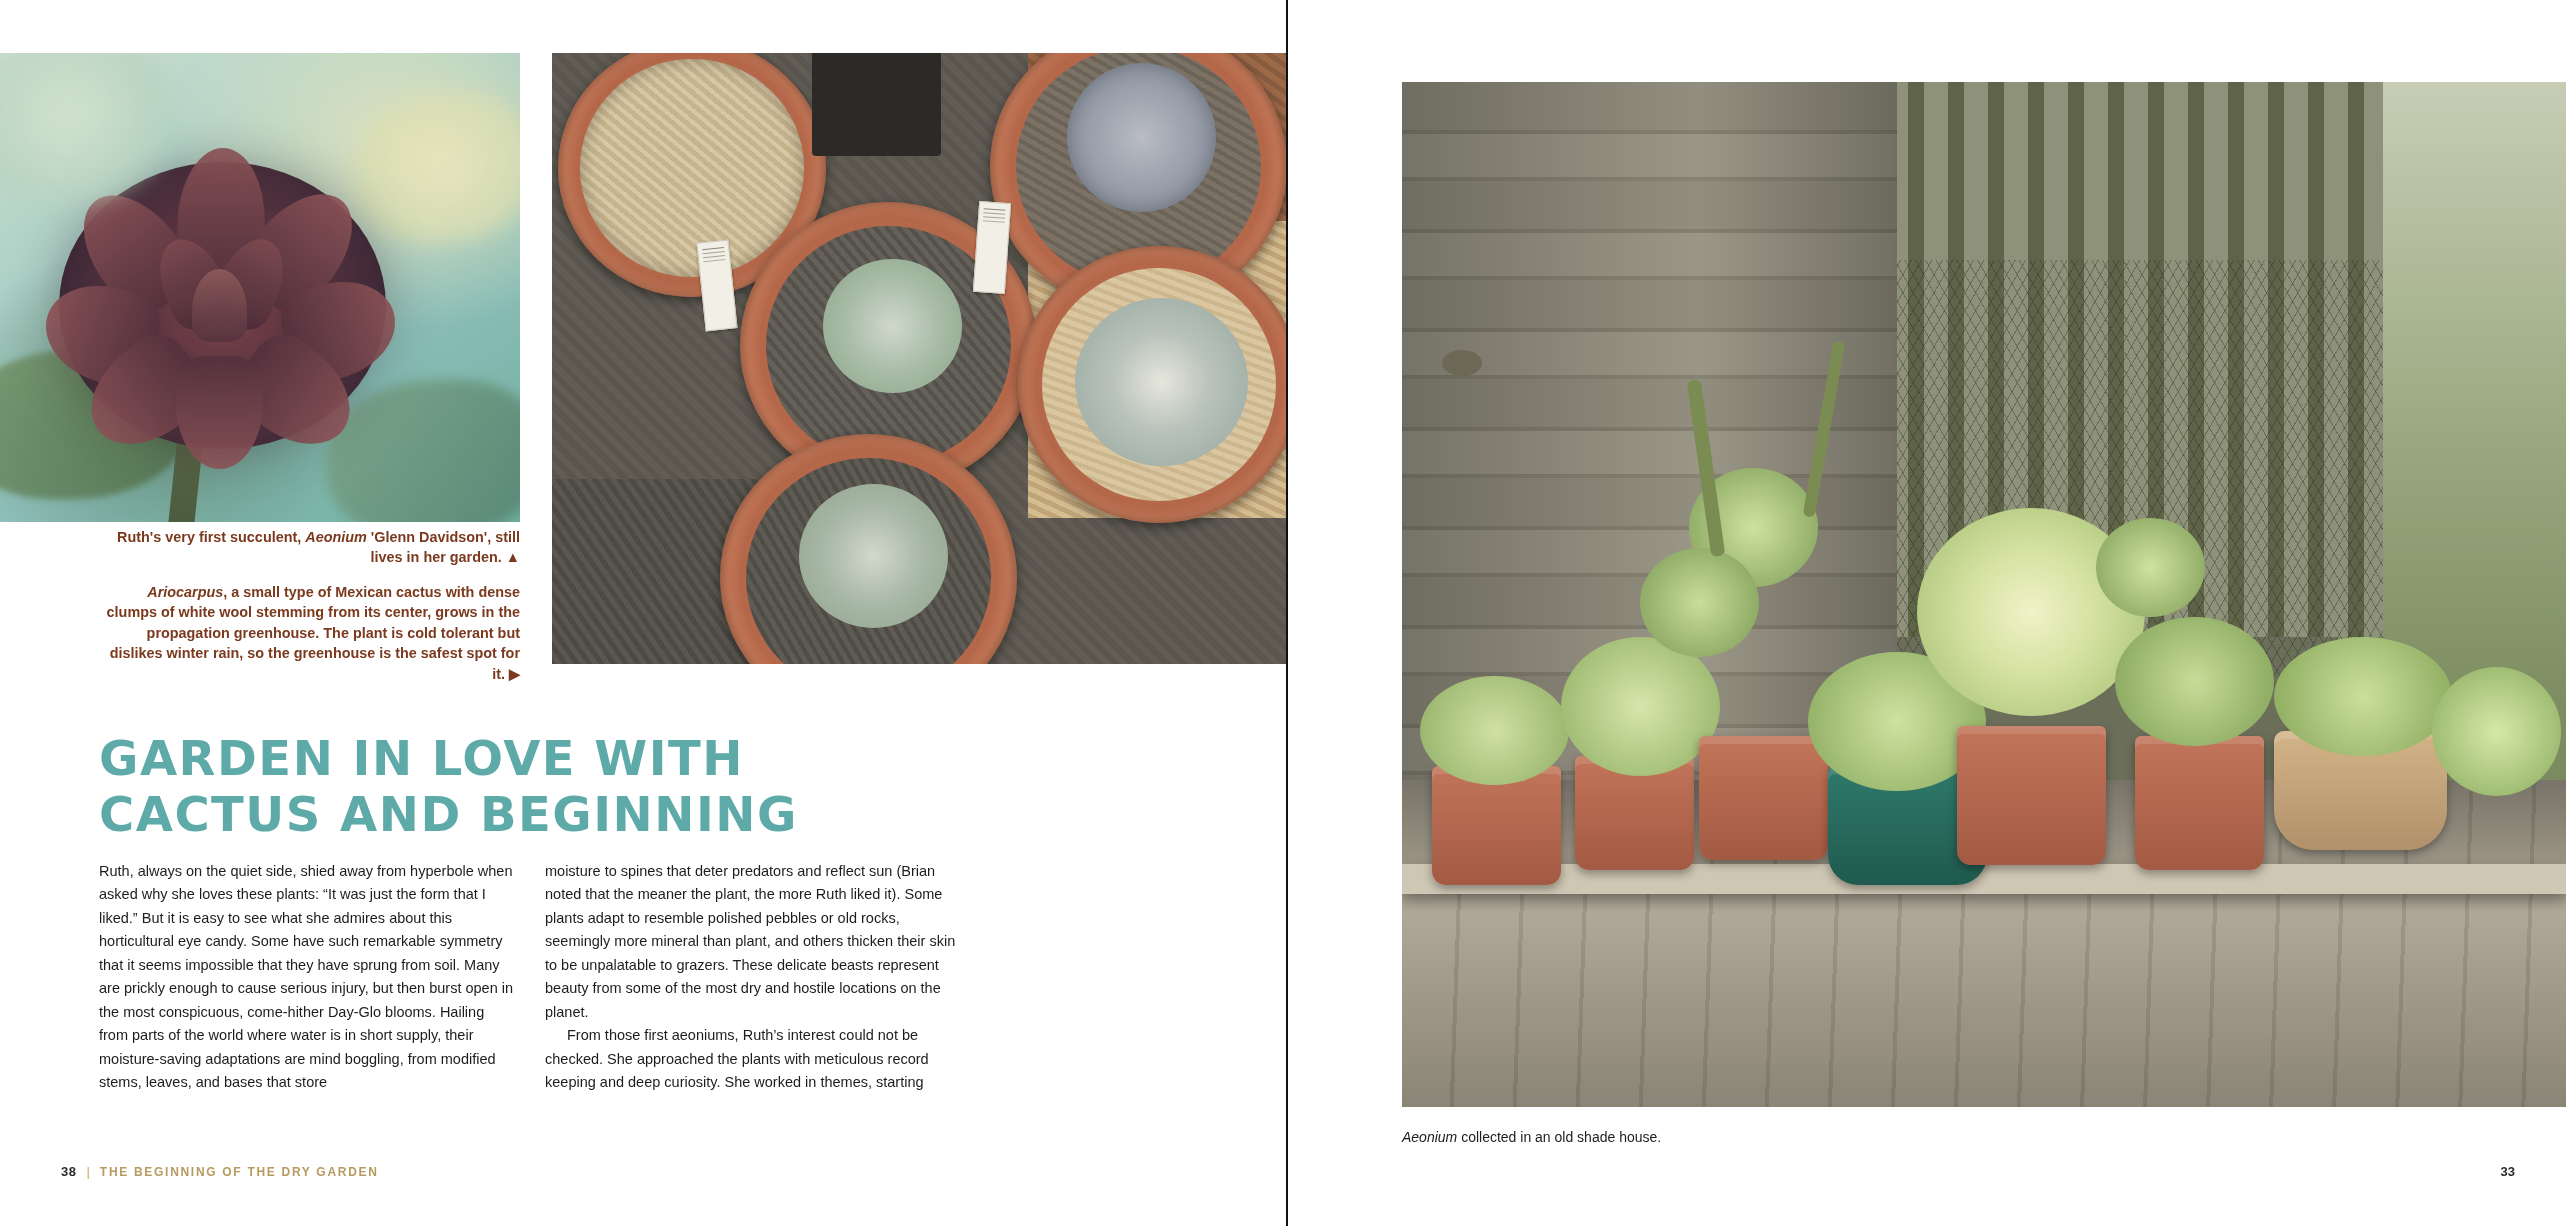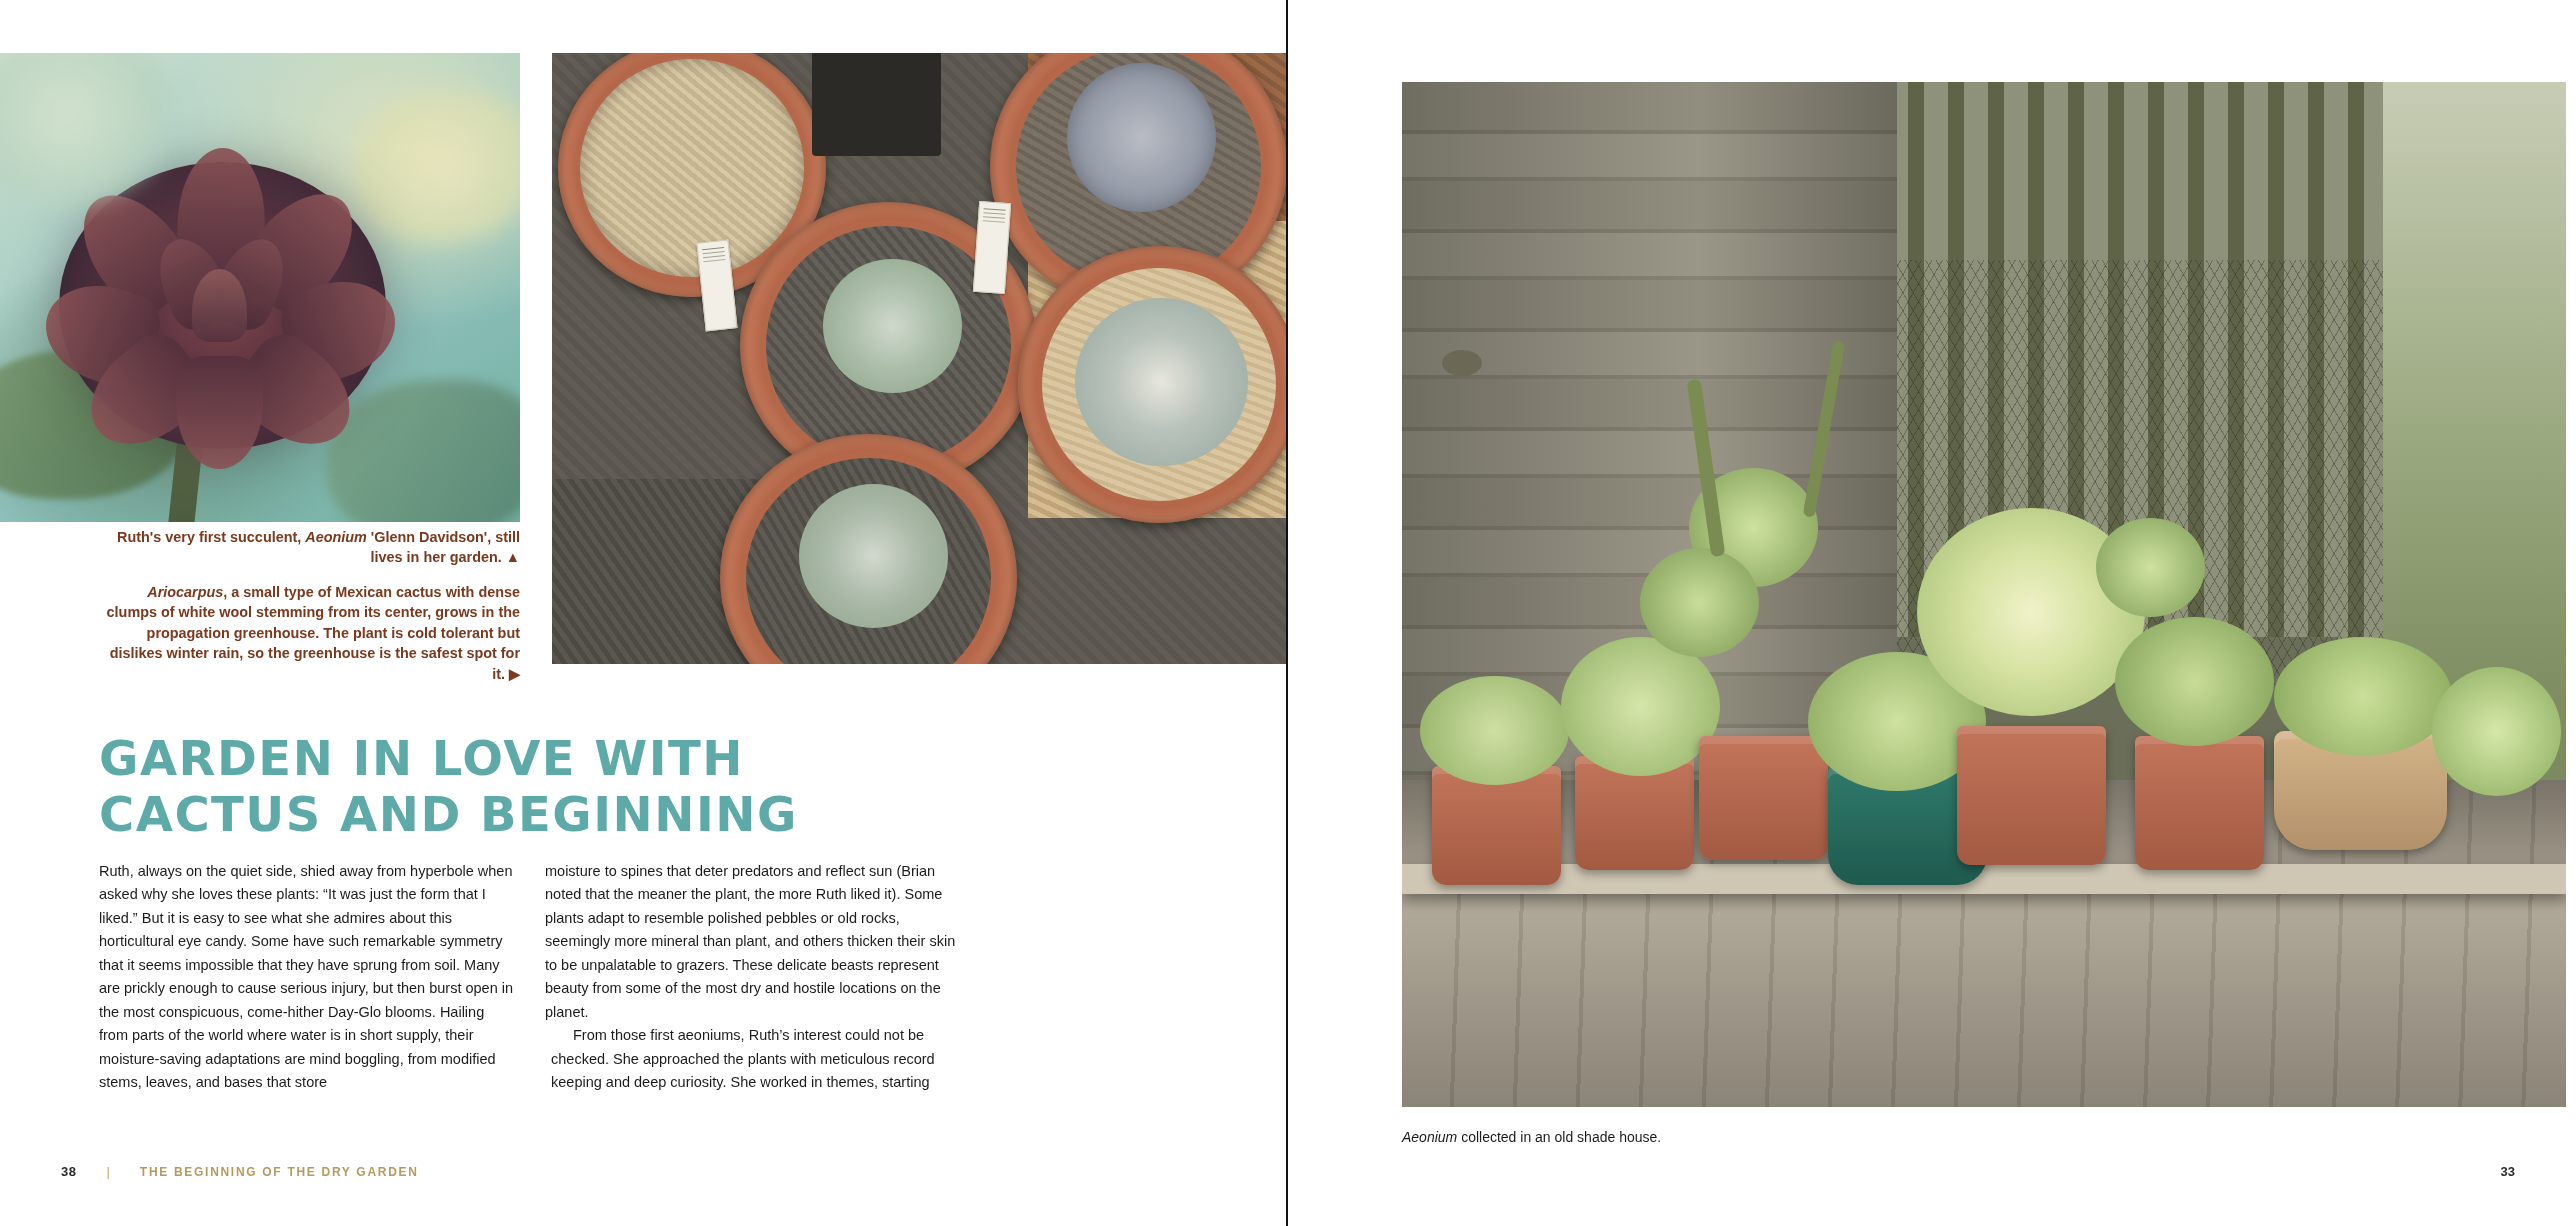--- a/index.html
+++ b/index.html
@@ -151,29 +151,29 @@
     gap: 28px;
   }
   .col {
     width: 418px;
     font-size: 14.5px;
     line-height: 1.62;
     color: #1d1d1d;
     text-align: left;
   }
   .col p { margin: 0; }
-  .col p.indent { text-indent: 22px; margin-left: 6px; }
+  .col p.indent { text-indent: 22px; }
 
   .folio-left {
     position: absolute;
     left: 61px;
     bottom: 48px;
     display: flex;
     align-items: center;
-    gap: 30px;
+    gap: 10px;
   }
   .folio-num {
     font-size: 13px;
     font-weight: bold;
     color: #2b2b2b;
     letter-spacing: 0.5px;
   }
   .folio-rule {
     color: #c8a86b;
     font-size: 13px;

